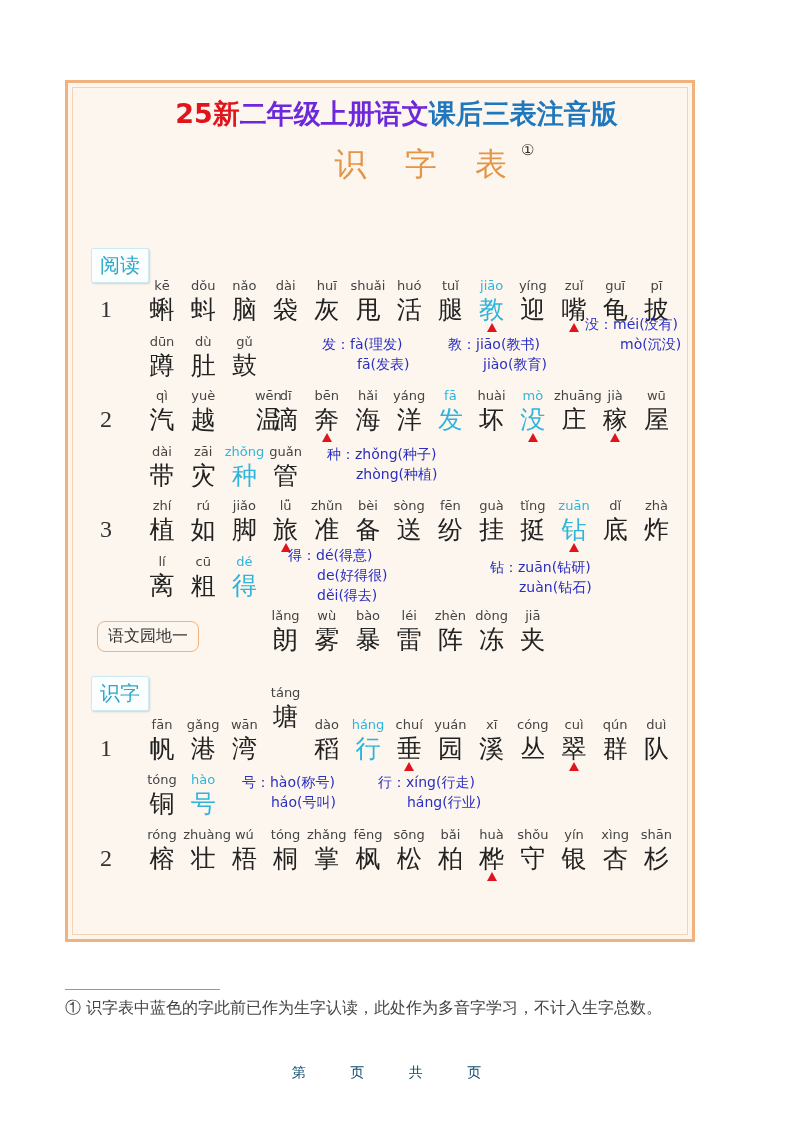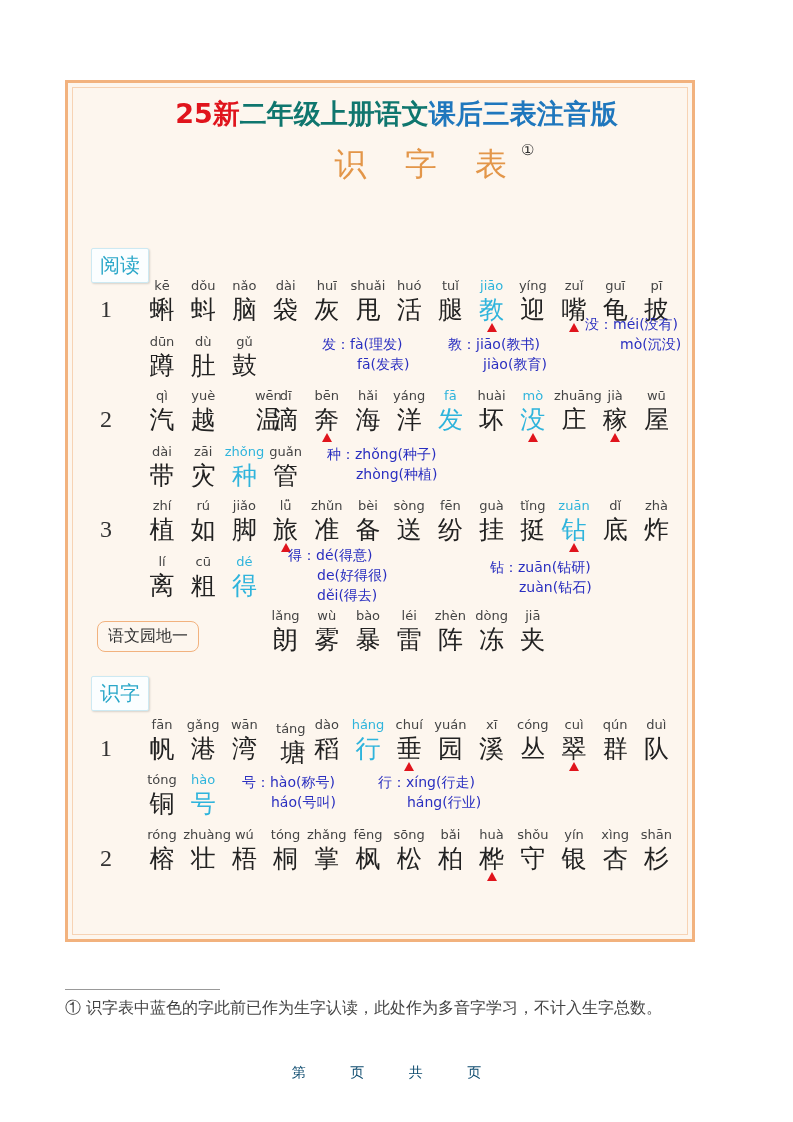--- a/index.html
+++ b/index.html
@@ -5,21 +5,21 @@
   html, body { margin:0; padding:0; background:#ffffff; }
   body { width:793px; height:1122px; position:relative; overflow:hidden;
          font-family:"DejaVu Serif", serif; color:#222; }
   .frame { position:absolute; left:65px; top:80px; width:630px; height:862px;
            background:#fdf6ee; border:3px solid #f2b27e; box-sizing:border-box; }
   .frame-inner { position:absolute; left:4px; top:4px; right:4px; bottom:4px;
                  border:1px solid #f7d3b4; }
   .title { position:absolute; left:0; width:100%; top:96px; text-align:center;
            font-family:"DejaVu Sans", sans-serif; font-weight:bold; font-size:27px; letter-spacing:0px; }
   .title .t-red { color:#e0141c; }
-  .title .t-black { color:#0f766e; }
+  .title .t-black { color:#6d28d9; }
   .title .t-blue { color:#1f77bd; }
   .subtitle { position:absolute; left:0; width:100%; top:143px; text-align:center;
               font-size:32px; color:#e39649; letter-spacing:14px; font-family:"DejaVu Serif", serif;margin-left:38px; }
   .subtitle sup { font-size:15px; color:#333; letter-spacing:0; vertical-align:top; position:relative; top:-2px; }
   .tag { position:absolute; font-size:20px; color:#2aa7c9; background:#fbfeff;
          border:1px solid #cde9f2; box-shadow:1px 1px 2px rgba(0,0,0,0.15);
          padding:3px 8px; border-radius:2px; font-family:"DejaVu Serif", serif; }
   .tag2 { position:absolute; font-size:16px; color:#333; background:#fdf6ee;
           border:1.5px solid #f2b27e; padding:4px 10px; border-radius:8px; }
   .rownum { position:absolute; font-size:24px; color:#333; font-family:"Liberation Serif", serif; }
@@ -290,21 +290,21 @@
       <span class="hz">帆</span>
     </div>
     <div class="cell" style="left: 183.2px; top: 716px;">
       <span class="py">gǎng</span>
       <span class="hz">港</span>
     </div>
     <div class="cell" style="left: 224.4px; top: 716px;">
       <span class="py">wān</span>
       <span class="hz">湾</span>
     </div>
-    <div class="cell" style="left: 265.6px; top: 720px; text-align: right;">
+    <div class="cell" style="left: 265.6px; top: 684px;">
       <span class="py">táng</span>
       <span class="hz">塘</span>
     </div>
     <div class="cell" style="left: 306.8px; top: 716px;">
       <span class="py">dào</span>
       <span class="hz">稻</span>
     </div>
     <div class="cell blue" style="left: 348px; top: 716px;">
       <span class="py">háng</span>
       <span class="hz">行</span>

